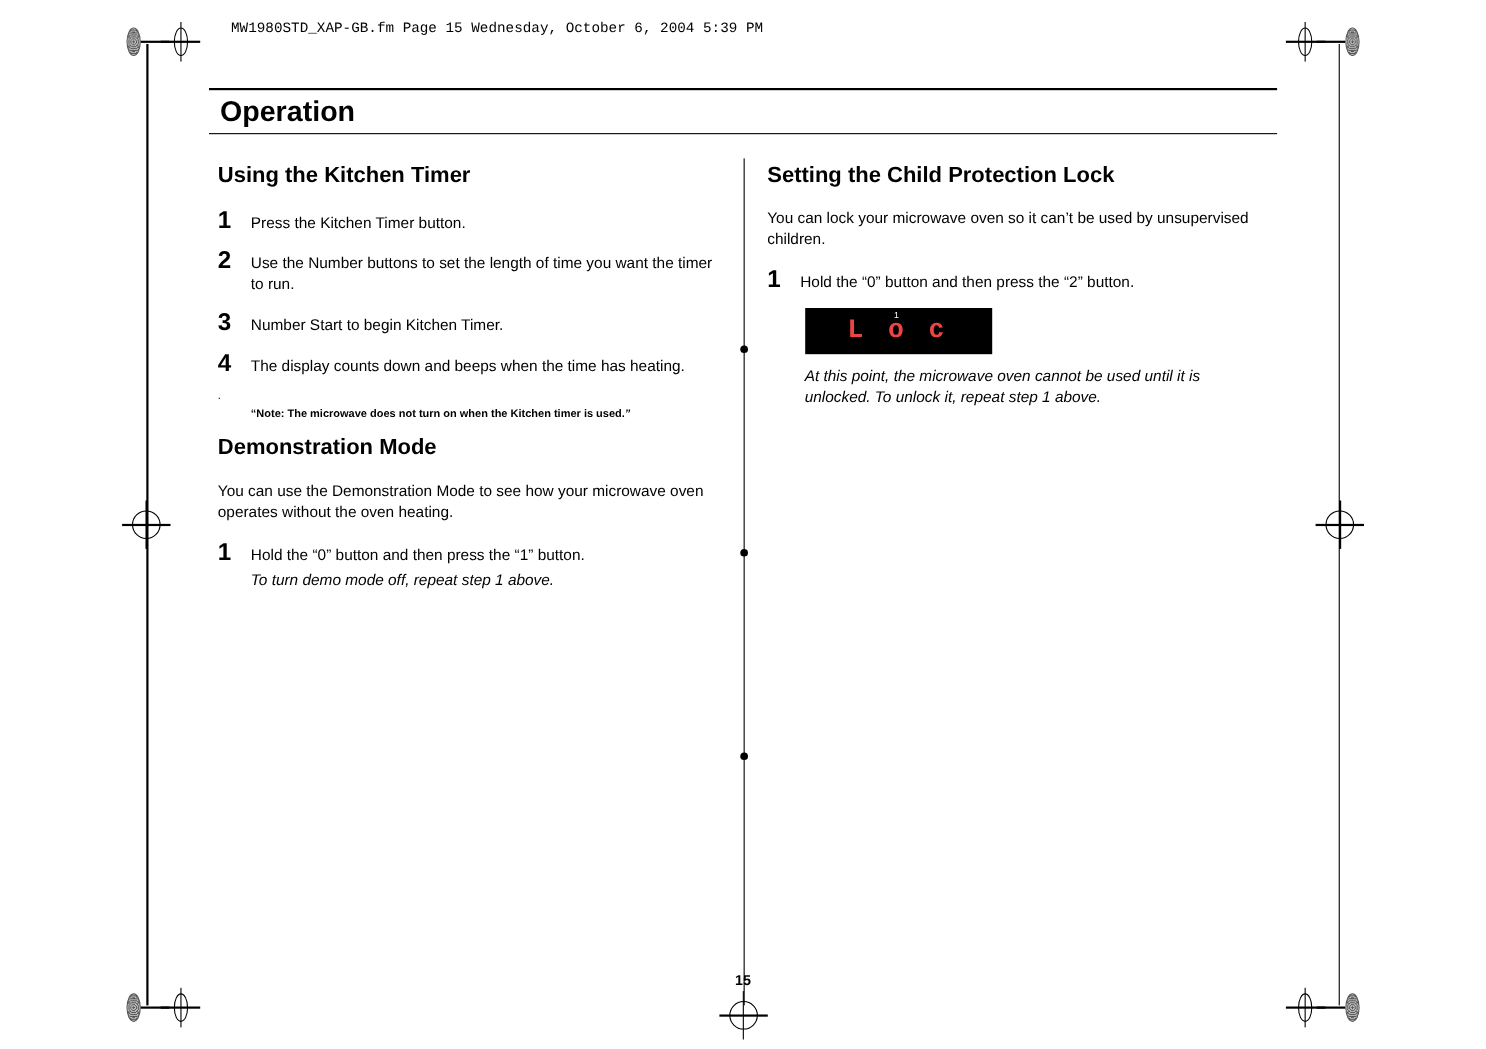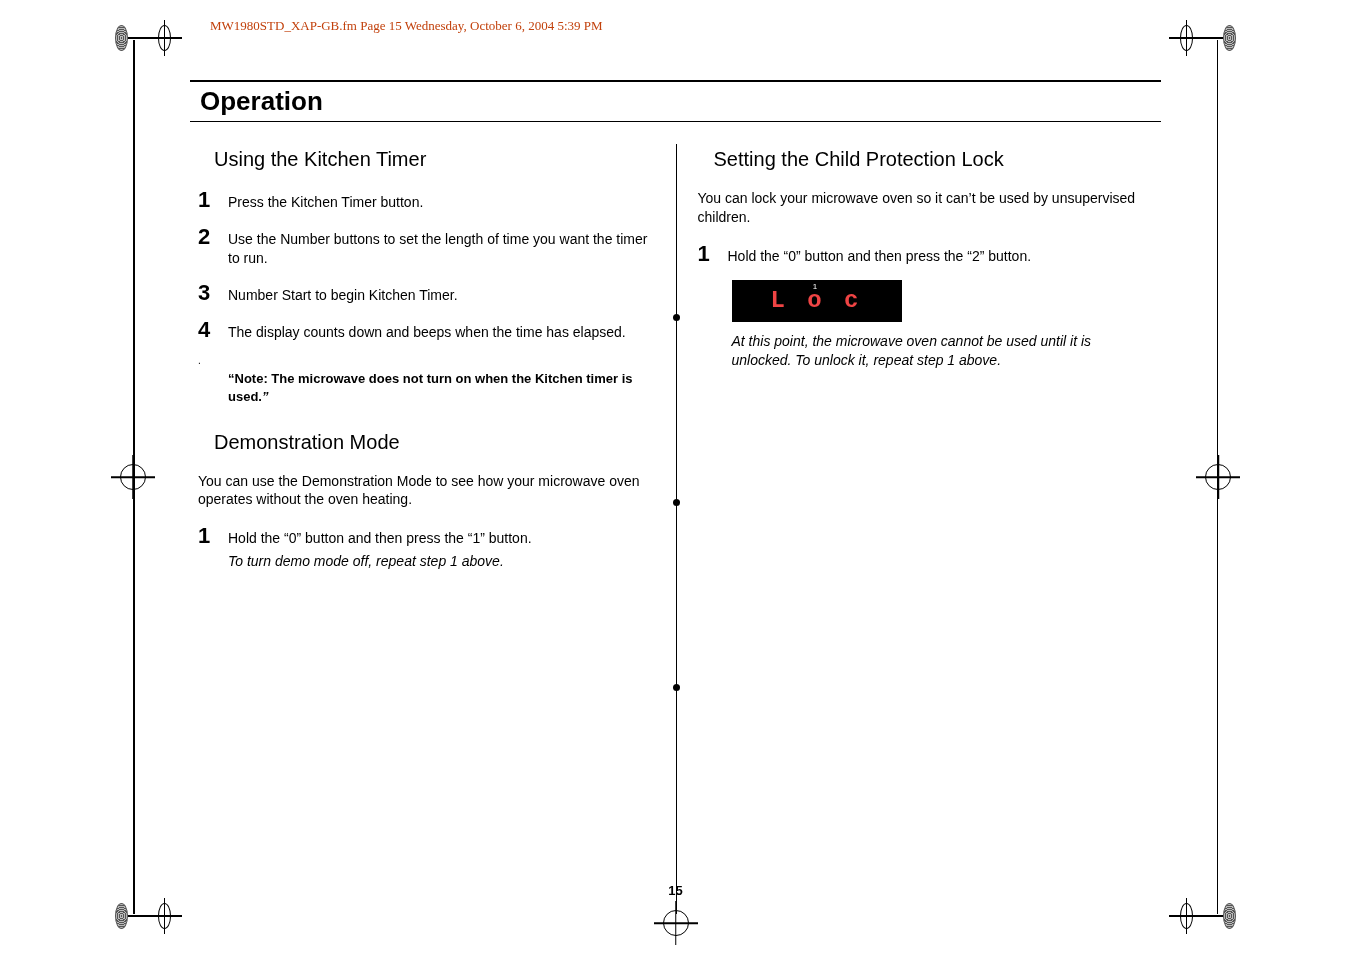--- a/index.html
+++ b/index.html
@@ -70,23 +70,23 @@
   .sidecross::after  { width:1.5px; height:44px; }
 
   .vrule-left  { position:absolute; left:133px; top:40px; bottom:40px; width:1.5px; background:#000; }
   .vrule-right { position:absolute; right:133px; top:40px; bottom:40px; width:1.5px; background:#000; }
 
   
   .running-head {
     position: absolute;
     top: 18px;
     left: 210px;
-    font-family: Liberation Serif, serif;
+    font-family: Liberation Mono, monospace;
     font-size: 13px;
-    color: #c2410c;
+    color: #000000;
   }
 
   
   .page {
     position: absolute;
     top: 80px;
     left: 190px;
     right: 190px;
     bottom: 60px;
   }
@@ -127,22 +127,22 @@
     position: absolute;
     left: -3px;
     width: 7px;
     height: 7px;
     background: #000;
     border-radius: 50%;
   }
 
   h3.section {
     font-size: 20px;
-    font-weight: normal;
-    margin: 4px 0 18px 16px;
+    font-weight: bold;
+    margin: 4px 0 18px 0;
   }
 
   p.intro {
     font-size: 14px;
     line-height: 1.35;
     margin-bottom: 16px;
   }
 
   .step {
     display: flex;
@@ -164,25 +164,25 @@
   .step .txt .b { font-weight: normal; }
   .step .note-italic {
     font-style: italic;
     font-size: 14px;
     margin-top: 4px;
   }
 
   .dotline { font-size: 10px; margin: 2px 0 4px 0; }
 
   .note-block {
-    font-size: 13px;
+    font-size: 10px;
     font-weight: bold;
     padding-left: 30px;
     line-height: 1.35;
-    margin-bottom: 25px;
+    margin-bottom: 12px;
   }
   .note-block .qopen::before { content: "\201C"; }
   .note-block .iclose { font-style: italic; }
 
   .display-panel {
     width: 170px;
     height: 42px;
     background: #000;
     margin: 10px 0 10px 34px;
     position: relative;
@@ -300,21 +300,21 @@
 
       <div class="step">
         <div class="num">3</div>
         <div class="txt">
           <span>Number </span><span class="b">Start</span><span> to begin Kitchen Timer.</span>
         </div>
       </div>
 
       <div class="step">
         <div class="num">4</div>
-        <div class="txt">The display counts down and beeps when the time has elapsed.</div>
+        <div class="txt">The display counts down and beeps when the time has heating.</div>
       </div>
 
       <div class="dotline">.</div>
 
       <div class="note-block">
         <span class="qopen"></span><span>Note: The microwave does not turn on when the Kitchen timer is used.</span><span class="iclose">”</span>
       </div>
 
       <h3 class="section">Demonstration Mode</h3>
 

